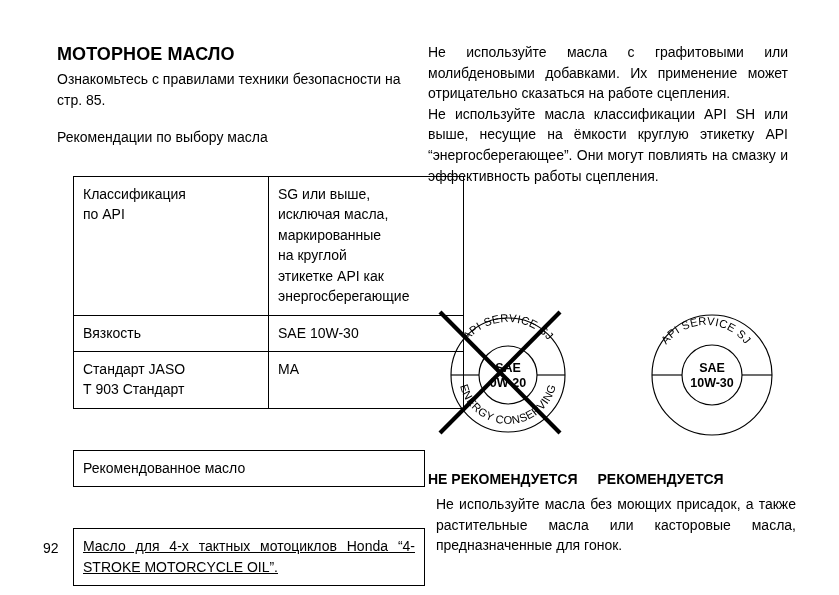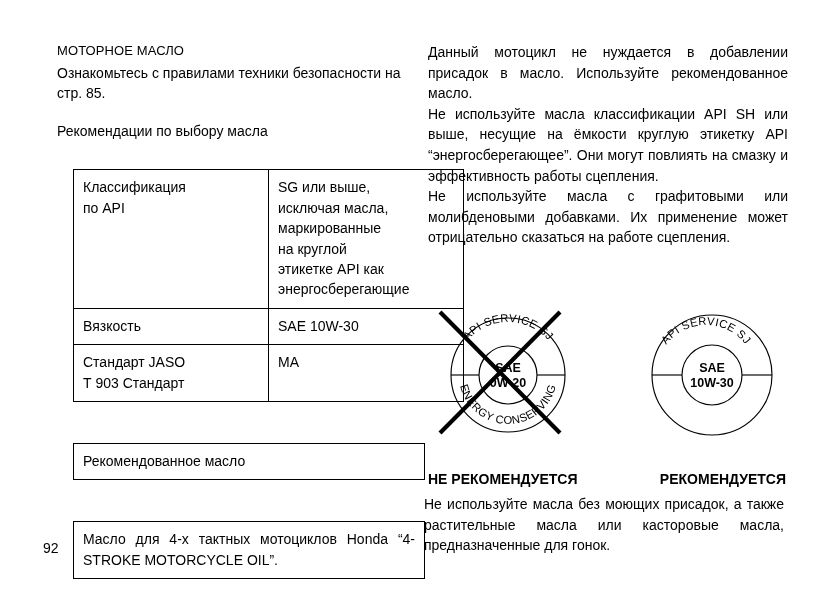--- a/index.html
+++ b/index.html
@@ -29,22 +29,22 @@
   }
   .col-right {
     position: absolute;
     left: 428px;
     top: 42px;
     width: 360px;
   }
 
   
   .h-main {
-    font-size: 13px;
-    font-weight: normal;
+    font-size: 18px;
+    font-weight: bold;
     letter-spacing: 0.1px;
     margin: 0 0 3px 0;
     line-height: 1.35;
   }
   .h-sub {
     font-size: 14px;
     font-weight: normal;
     margin: 0;
     line-height: 1.4;
   }
@@ -92,20 +92,21 @@
     vertical-align: top;
     font-size: 14px;
     line-height: 20.4px;
     padding: 7px 9px 8px 9px;
   }
   .tbl-gap { height: 9px; }
 
   .oil-desc {
     text-align: justify;
     text-align-last: left;
+    text-decoration: underline;
   }
 
   
   .page-number {
     position: absolute;
     left: 43px;
     top: 541px;
     font-size: 14px;
     line-height: 1;
   }
@@ -149,30 +150,29 @@
     stroke-linecap: butt;
   }
 
   
   .captions {
     position: absolute;
     left: 428px;
     top: 471px;
     width: 360px;
     display: flex;
-    justify-content: space-between;
+    justify-content: flex-start;
     font-size: 14px;
     font-weight: bold;
-    gap: 10px;
   }
   .caption-right { padding-right: 2px; margin-left: 20px; }
 
   .bottom-note {
     position: absolute;
-    left: 424px;
+    left: 436px;
     top: 494px;
     width: 360px;
     font-size: 14px;
     line-height: 20.6px;
     text-align: justify;
     text-align-last: left;
   }
 </style>
 </head>
 <body>
@@ -224,23 +224,22 @@
       <tbody>
         <tr>
           <td class="oil-desc">Масло для 4-х тактных мотоциклов Honda “4-STROKE MOTORCYCLE OIL”.</td>
         </tr>
       </tbody>
     </table>
 
   </div>
 
   <div class="col-right">
-    <p class="body-text just">Данный мотоцикл не нуждается в добавлении присадок в масло. Используйте рекомендованное масло.</p>
+    <p class="body-text just">Не используйте масла с графитовыми или молибденовыми добавками. Их применение может отрицательно сказаться на работе сцепления.</p>
     <p class="body-text just">Не используйте масла классификации API SH или выше, несущие на ёмкости круглую этикетку API “энергосберегающее”. Они могут повлиять на смазку и эффективность работы сцепления.</p>
-    <p class="body-text just">Не используйте масла с графитовыми или молибденовыми добавками. Их применение может отрицательно сказаться на работе сцепления.</p>
   </div>
 
   <div class="labels">
     <svg width="360" height="160" viewBox="0 0 360 160" xmlns="http://www.w3.org/2000/svg">
       <defs>
         <path id="arcTopL" d="M 27,75 A 53,53 0 0 1 133,75" fill="none"></path>
         <path id="arcBotL" d="M 31,75 A 49,49 0 0 0 129,75" fill="none"></path>
         <path id="arcTopR" d="M 228,75 A 50,50 0 0 1 328,75" fill="none"></path>
       </defs>
 

